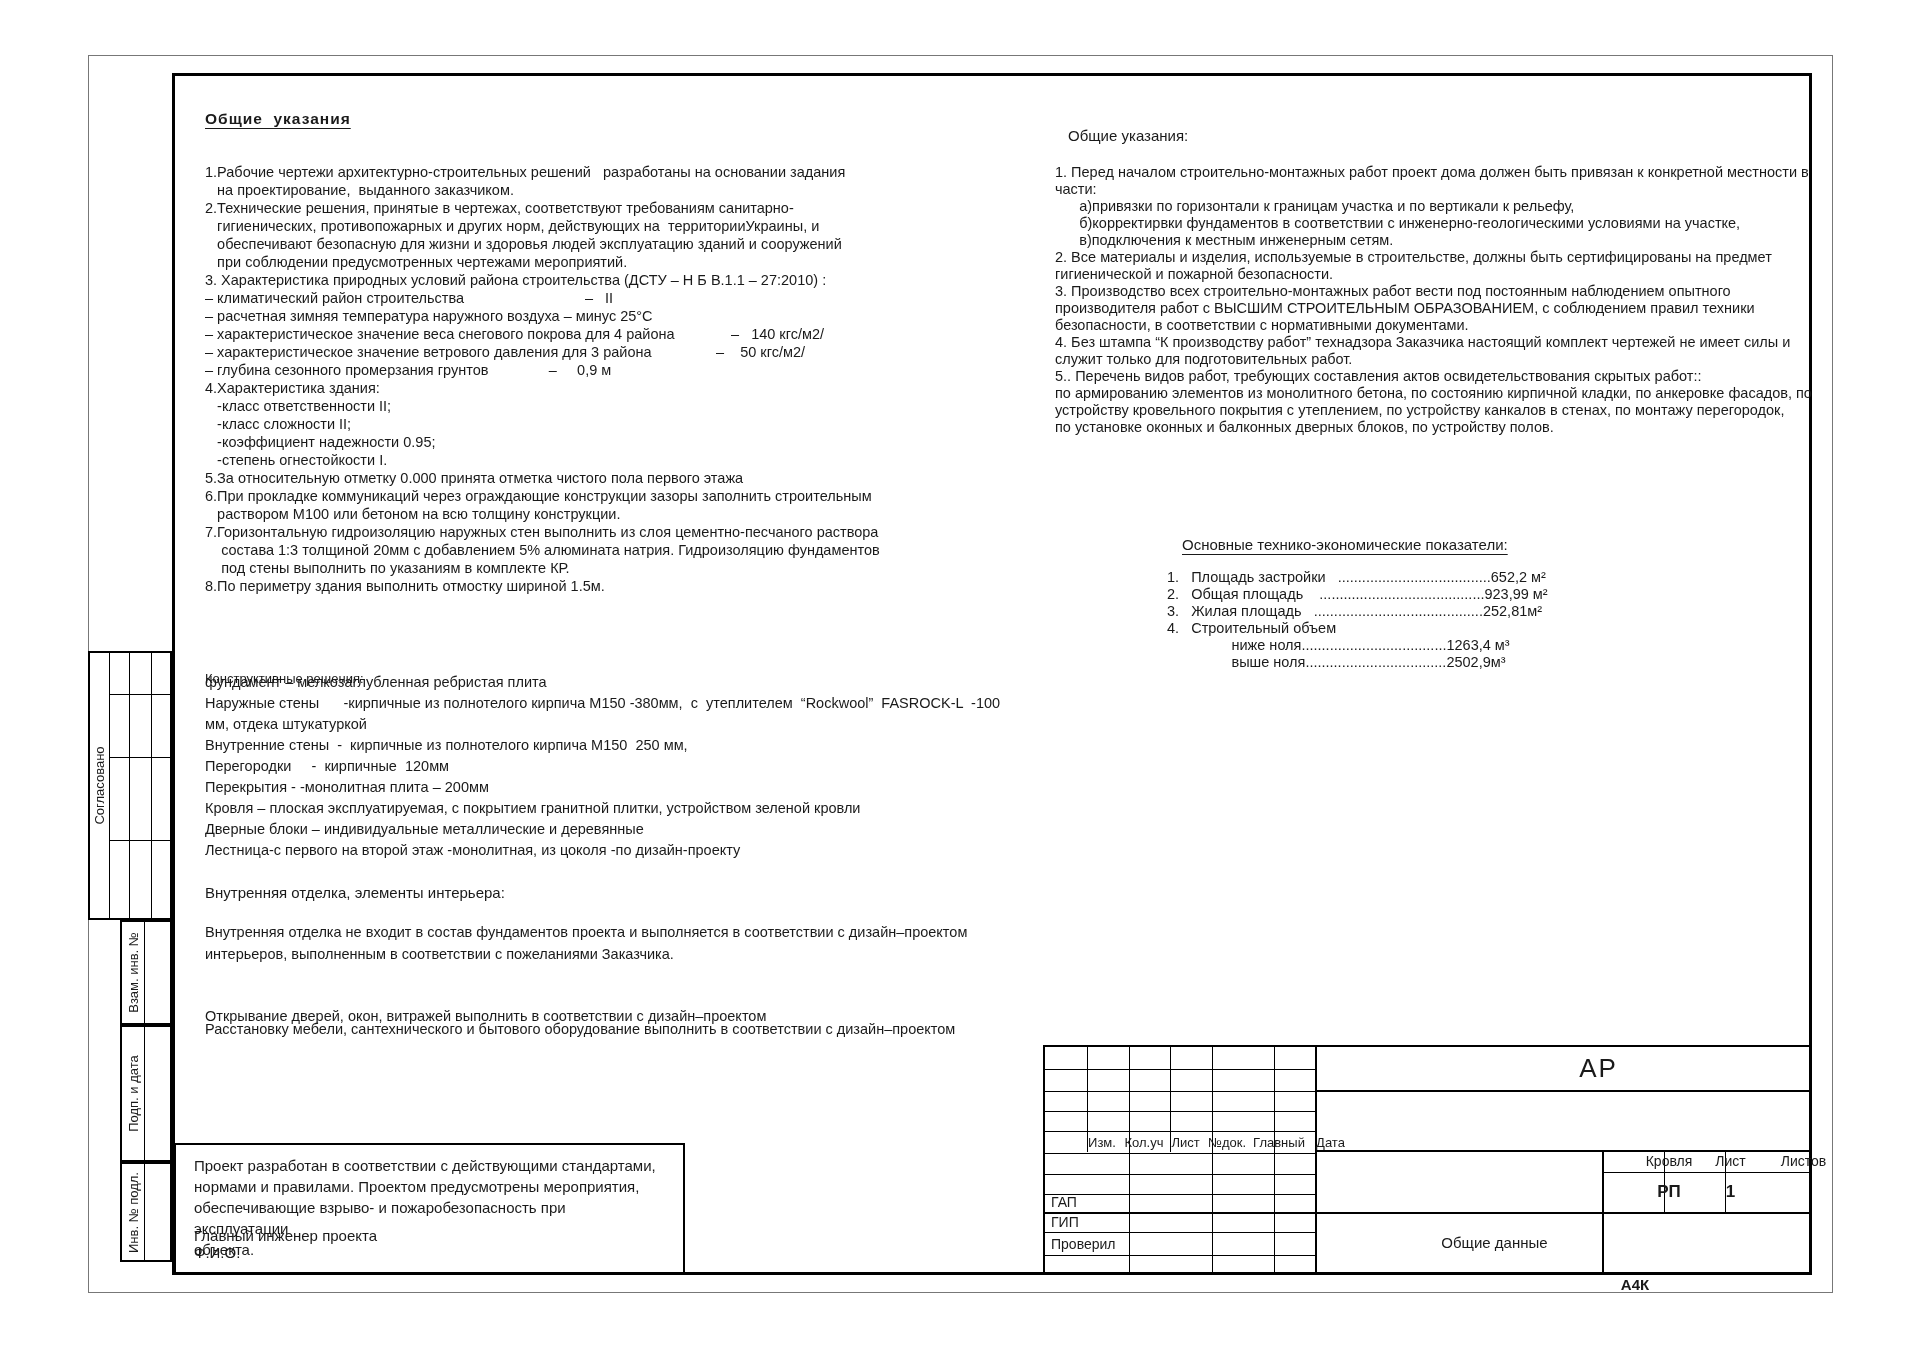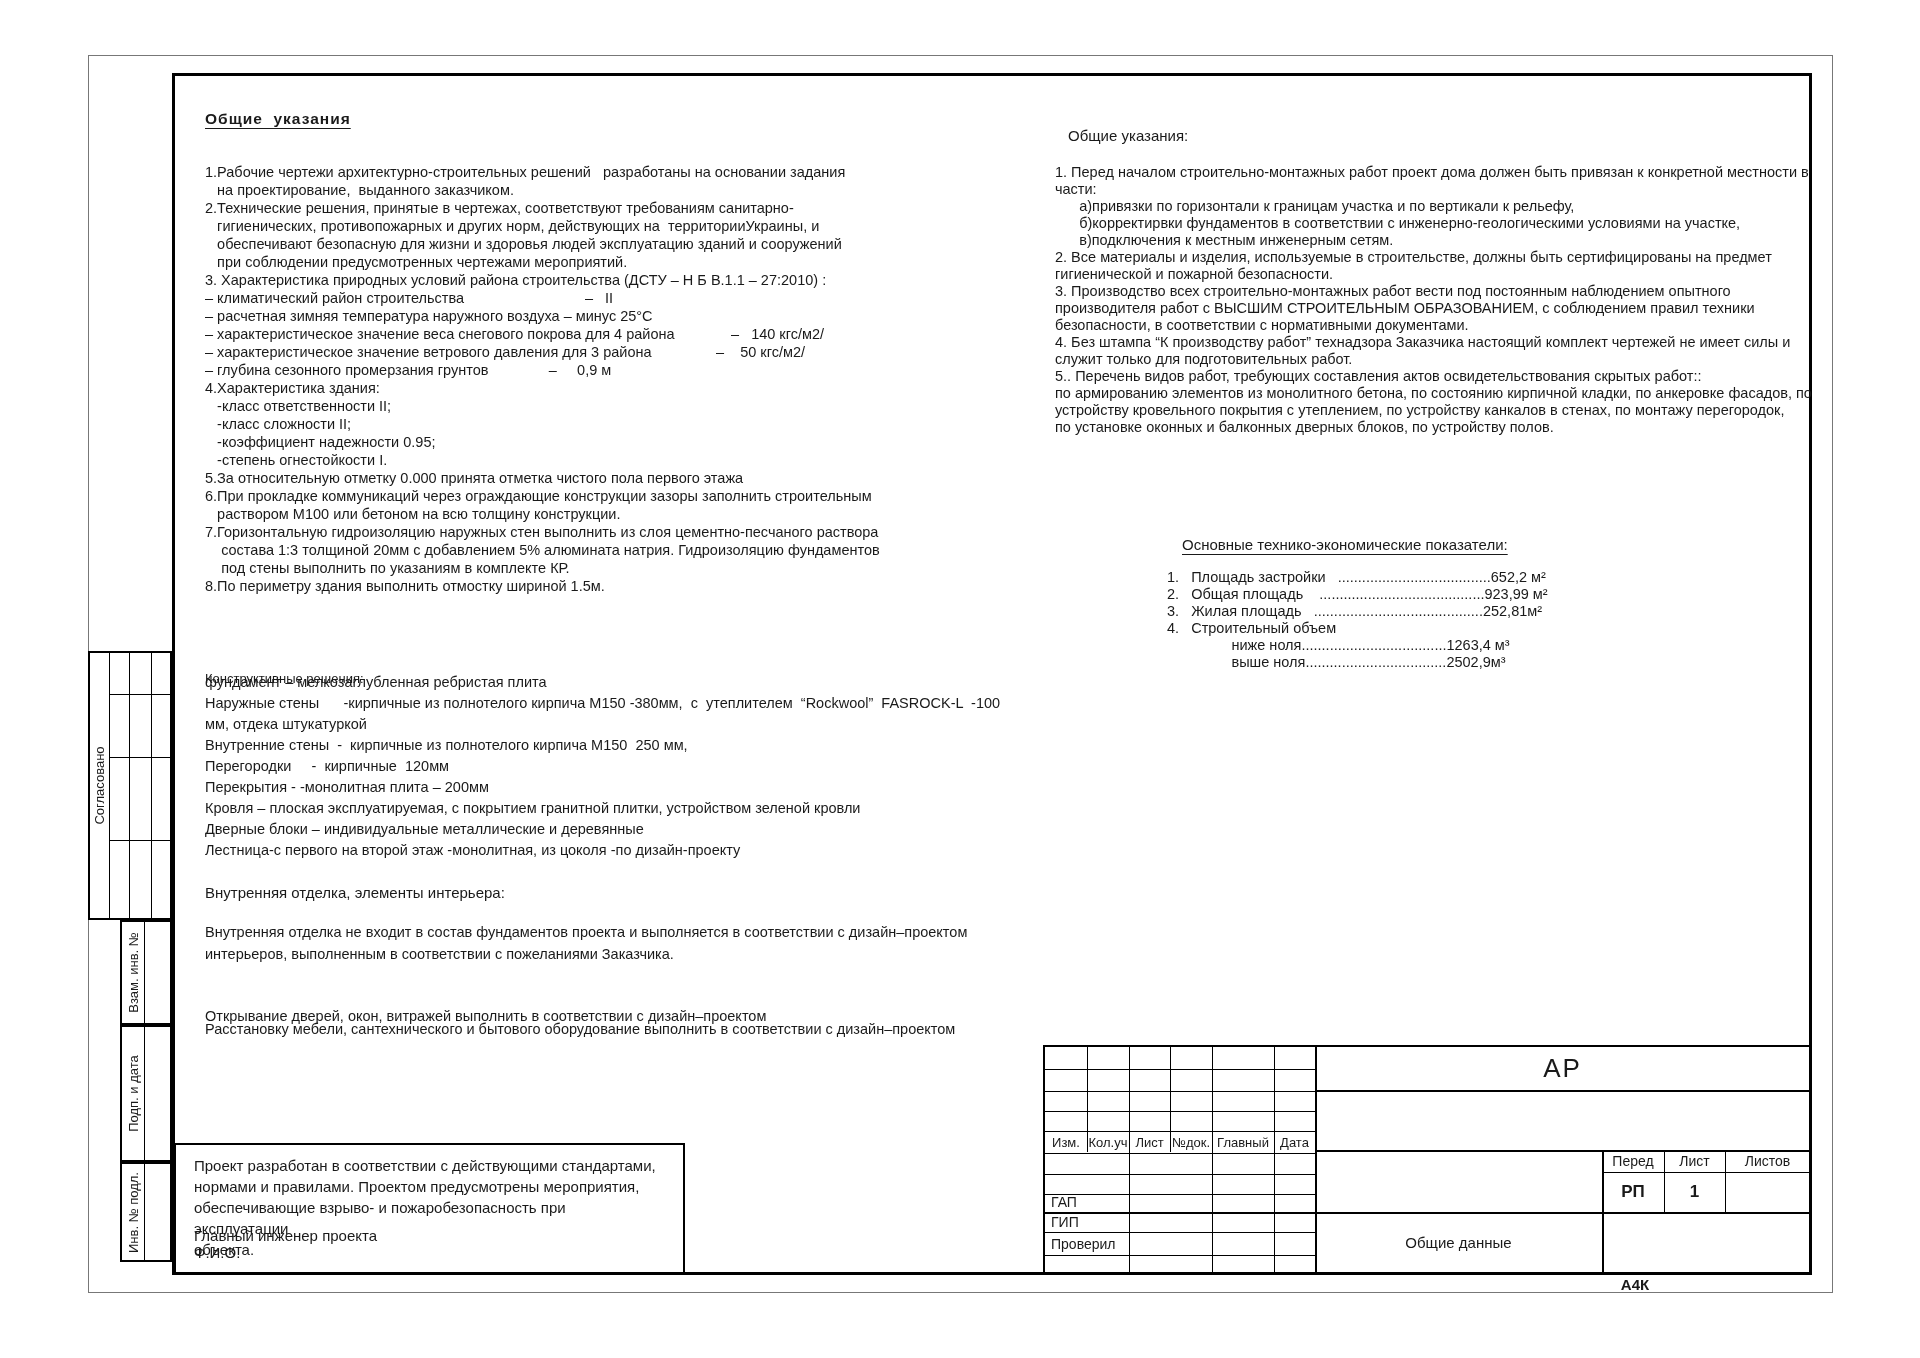--- a/index.html
+++ b/index.html
@@ -8,21 +8,21 @@
   .abs{position:absolute;flex-direction:column;}
   .txt{position:absolute;white-space:pre-wrap;color:#1a1a1a;}
   .u{text-decoration:underline;text-underline-offset:4px;}
   .box{position:absolute;border:2px solid #000;box-sizing:border-box;}
   .vline,.hline,.tbv,.tbh{position:absolute;background:#000;}
   .vline{width:1px;}
   .hline{height:1px;}
   .tbv{width:2px;}
   .tbh{height:2px;}
   .cell{position:absolute;display:flex;align-items:center;justify-content:center;
-        font-size:13px;color:#1a1a1a;white-space:nowrap;}
+        font-size:13px;color:#1a1a1a;white-space:nowrap;padding-left:36px;}
   .cell.left{justify-content:flex-start;padding-left:6px;box-sizing:border-box;}
   .vwrap{position:absolute;display:flex;align-items:center;justify-content:center;}
   .vwrap span{transform:rotate(-90deg);white-space:nowrap;font-size:13px;}
   .body-text{font-size:14.5px;line-height:18px;}
 </style>
 </head>
 <body>
 
 <div class="sheet">
 
@@ -183,21 +183,21 @@
     <div class="cell" style="left:125px;top:84px;width:42px;height:22px;">№док.</div>
     <div class="cell" style="left:167px;top:84px;width:62px;height:22px;">Главный</div>
     <div class="cell" style="left:229px;top:84px;width:41px;height:22px;">Дата</div>
 
     <div class="cell left" style="left:0;top:147px;width:84px;height:16px;font-size:14px;">ГАП</div>
     <div class="cell left" style="left:0;top:165px;width:84px;height:20px;font-size:14px;">ГИП</div>
     <div class="cell left" style="left:0;top:185px;width:84px;height:23px;font-size:14px;">Проверил</div>
 
     <div class="cell" style="left:270px;top:0;width:495px;height:43px;font-size:26px;letter-spacing:2px;">АР</div>
 
-    <div class="cell" style="left:557px;top:103px;width:62px;height:22px;font-size:14px;">Перед</div>
+    <div class="cell" style="left:557px;top:103px;width:62px;height:22px;font-size:14px;">Кровля</div>
     <div class="cell" style="left:619px;top:103px;width:61px;height:22px;font-size:14px;">Лист</div>
     <div class="cell" style="left:680px;top:103px;width:85px;height:22px;font-size:14px;">Листов</div>
 
     <div class="cell" style="left:557px;top:125px;width:62px;height:40px;font-size:17px;font-weight:bold;">РП</div>
     <div class="cell" style="left:619px;top:125px;width:61px;height:40px;font-size:17px;font-weight:bold;">1</div>
     <div class="cell" style="left:680px;top:125px;width:85px;height:40px;font-size:17px;font-weight:bold;"></div>
 
     <div class="cell" style="left:270px;top:165px;width:287px;height:61px;font-size:15px;">Общие данные</div>
   </div>
 

